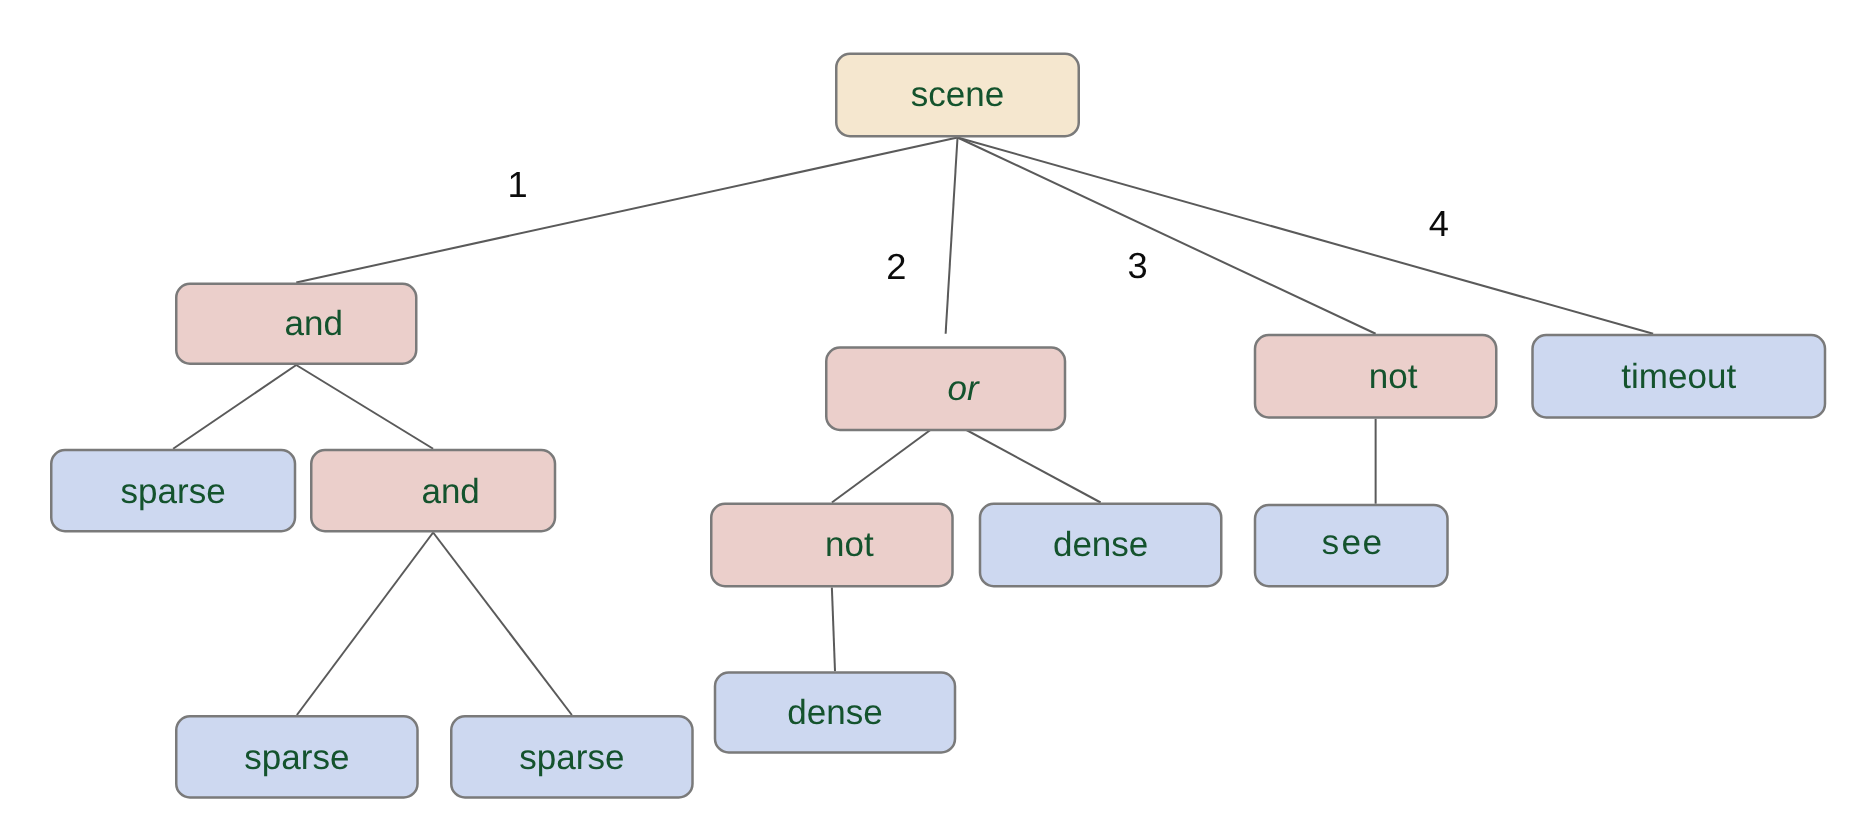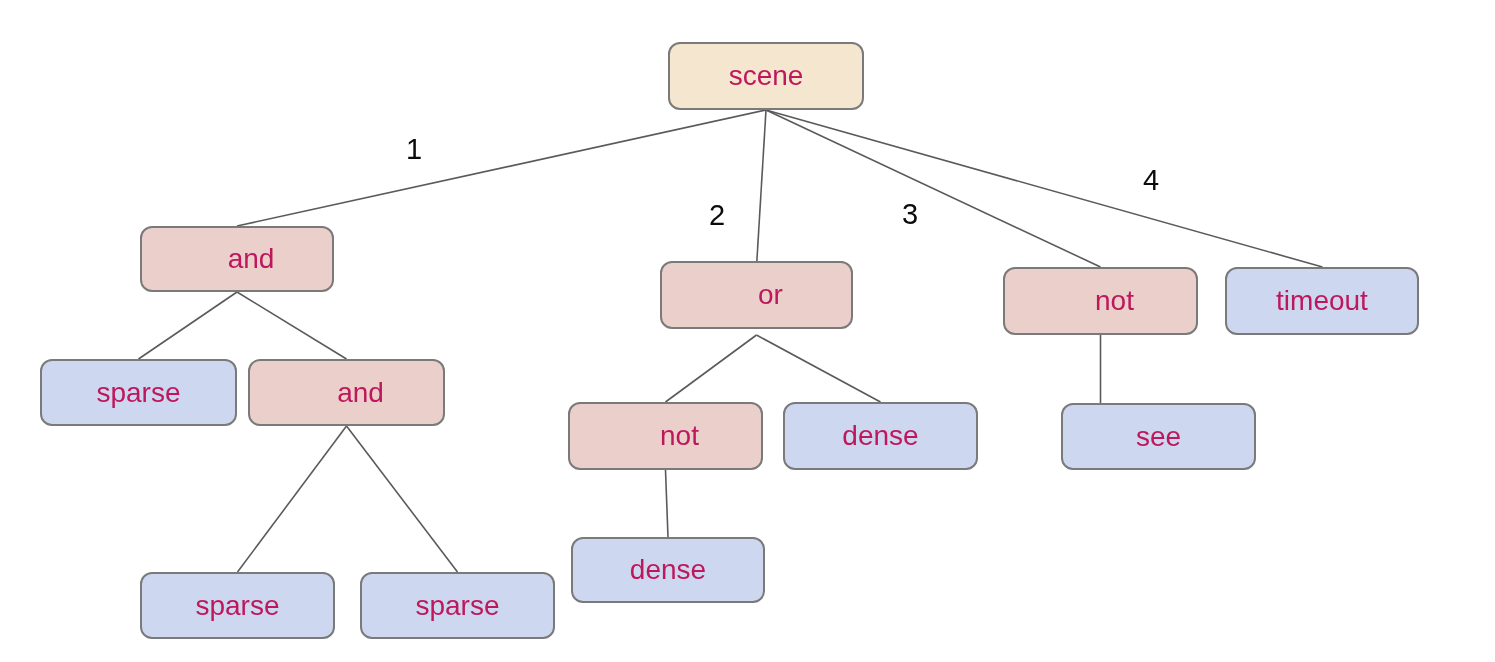--- a/index.html
+++ b/index.html
@@ -24,21 +24,21 @@
   .node {
     position: absolute;
     box-sizing: border-box;
     display: flex;
     align-items: center;
     justify-content: center;
     border: 2px solid var(--border, #7a7a7a);
     border-radius: 12px;
     font-size: 28px;
     line-height: 1;
-    color: #be185d;
+    color: #14532d;
     white-space: nowrap;
     user-select: none;
   }
   .node.root     { background: var(--root-fill, #f5e7cf); }
   .node.operator { background: var(--op-fill,   #ebcfcb); padding-left: 28px; }
   .node.leaf     { background: var(--leaf-fill, #cdd8f0); }
   .edge-label {
     position: absolute;
     transform: translate(-50%, -50%);
     font-size: 29px;
@@ -65,24 +65,24 @@
       <line x1="665.5" y1="470" x2="668" y2="537" stroke="#5a5a5a" stroke-width="1.6"></line>
       <line x1="1100.5" y1="335" x2="1100.5" y2="403" stroke="#5a5a5a" stroke-width="1.6"></line>
     </svg>
 
 <div class="edge-label" style="left: 414px; top: 149px;">1</div>
     <div class="edge-label" style="left: 717px; top: 215px;">2</div>
     <div class="edge-label" style="left: 910px; top: 214px;">3</div>
     <div class="edge-label" style="left: 1151px; top: 180px;">4</div>
     <div class="node root" style="left: 668px; top: 42px; width: 196px; height: 68px;">scene</div>
     <div class="node operator" style="left: 140px; top: 226px; width: 194px; height: 66px;">and</div>
-    <div class="node operator" style="left: 660px; top: 261px; width: 193px; height: 68px;">or</div>
+    <div class="node operator" style="left: 660px; top: 277px; width: 193px; height: 68px; font-style: italic;">or</div>
     <div class="node operator" style="left: 1003px; top: 267px; width: 195px; height: 68px;">not</div>
-    <div class="node leaf" style="left: 1225px; top: 267px; width: 194px; height: 68px;">timeout</div>
+    <div class="node leaf" style="left: 1225px; top: 267px; width: 236px; height: 68px;">timeout</div>
     <div class="node leaf" style="left: 40px; top: 359px; width: 197px; height: 67px;">sparse</div>
     <div class="node operator" style="left: 248px; top: 359px; width: 197px; height: 67px;">and</div>
     <div class="node operator" style="left: 568px; top: 402px; width: 195px; height: 68px;">not</div>
     <div class="node leaf" style="left: 783px; top: 402px; width: 195px; height: 68px;">dense</div>
-    <div class="node leaf" style="left: 1061px; top: 403px; width: 195px; height: 67px;">see</div>
+    <div class="node leaf" style="left: 1003px; top: 403px; width: 156px; height: 67px; font-family: Liberation Mono, monospace;">see</div>
     <div class="node leaf" style="left: 571px; top: 537px; width: 194px; height: 66px;">dense</div>
     <div class="node leaf" style="left: 140px; top: 572px; width: 195px; height: 67px;">sparse</div>
     <div class="node leaf" style="left: 360px; top: 572px; width: 195px; height: 67px;">sparse</div>
   </div>
 
 </body></html>

